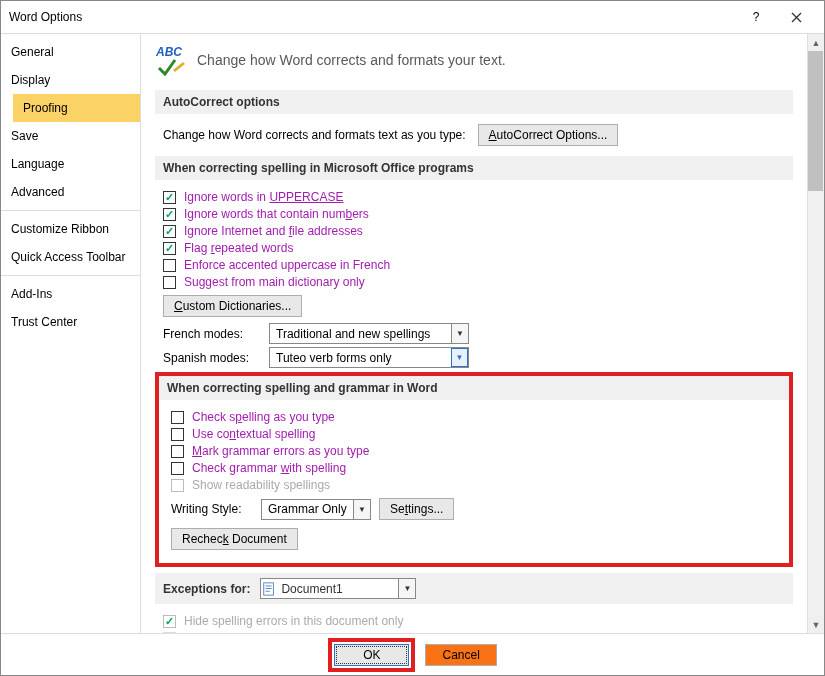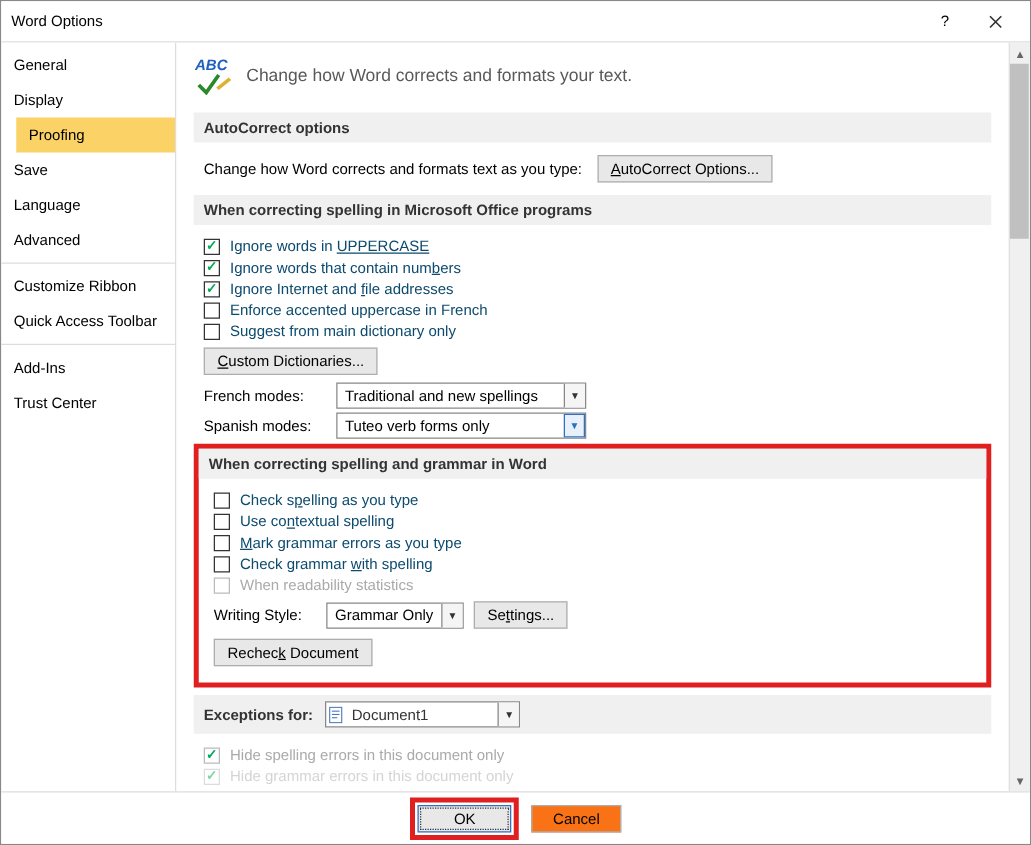--- a/index.html
+++ b/index.html
@@ -20,21 +20,21 @@
 .scroll-thumb { position:absolute; right:1px; width:15px; background:#c0c0c0; height:140px; top:17px; }
 .header-row { display:flex; align-items:center; gap:10px; margin-bottom:14px; }
 .header-icon { width:32px; height:32px; position:relative; }
 .header-text { color:#595959; font-size:14px; }
 .section-title { background:#f0f0f0; padding:5px 8px; font-weight:bold; color:#333; margin: 6px 0 10px 0; }
 .row { display:flex; align-items:center; gap:8px; margin:3px 0 3px 4px; }
 .row.indent { margin-left: 8px; }
 .chk { width:13px; height:13px; border:1px solid #333; display:inline-flex; align-items:center; justify-content:center; background:#fff; }
 .chk.checked::after { content:"✓"; font-size:11px; color:#0a5; font-weight:bold; line-height:1; }
 .chk.disabled { border-color:#bbb; }
-.lbl { color:#0c4a6e; }
+.lbl { color:#a21caf; }
 .lbl.disabled { color:#aaa; }
 .lbl .u { text-decoration: underline; }
 .btn-std { background:#e8e8e8; border:1px solid #adadad; padding:3px 10px; cursor:pointer; }
 .btn-std .u { text-decoration: underline; }
 .select { display:flex; align-items:center; border:1px solid #888; background:#fff; height:21px; }
 .select .sel-text { flex:1; padding:0 6px; }
 .select .sel-arrow { width:17px; height:100%; border-left:1px solid #888; display:flex; align-items:center; justify-content:center; font-size:8px; color:#333; background:#f5f5f5; }
 .select.hl .sel-arrow { border:1px solid #3070c0; color:#3070c0; background:#e8f0fc; }
 .doc-icon { width:16px; height:14px; margin-right:4px; }
 .redbox { border:4px solid #e02020; padding:6px 8px 10px 8px; margin-top:4px; }
@@ -103,20 +103,24 @@
           </div>
         <div class="row indent">
             <span class="chk checked"></span>
             <span class="lbl">Ignore words that contain num<span class="u">b</span>ers</span>
           </div>
         <div class="row indent">
             <span class="chk checked"></span>
             <span class="lbl"><span>Ignore Internet and </span><span class="u">f</span>ile addresses</span>
           </div>
         <div class="row indent">
+            <span class="chk checked"></span>
+            <span class="lbl">Flag <span class="u">r</span>epeated words</span>
+          </div>
+        <div class="row indent">
             <span class="chk"></span>
             <span class="lbl">Enforce accented uppercase in French</span>
           </div>
         <div class="row indent">
             <span class="chk"></span>
             <span class="lbl">Suggest from main dictionary only</span>
           </div>
         <div class="row indent" style="margin-top:6px;">
             <button class="btn-std"><span class="u">C</span>ustom Dictionaries...</button>
           </div>
@@ -149,21 +153,21 @@
           <div class="row">
               <span class="chk"></span>
               <span class="lbl"><span class="u">M</span>ark grammar errors as you type</span>
             </div>
           <div class="row">
               <span class="chk"></span>
               <span class="lbl">Check grammar <span class="u">w</span>ith spelling</span>
             </div>
           <div class="row">
               <span class="chk disabled"></span>
-              <span class="lbl disabled">When readability statistics</span>
+              <span class="lbl disabled">Show readability spellings</span>
             </div>
           <div class="row" style="margin-top:6px;">
             <span style="width:82px;"><span class="u">W</span>riting Style:</span>
             <div class="select" style="width:110px;">
               <span class="sel-text">Grammar Only</span>
               <span class="sel-arrow">▼</span>
             </div>
             <button class="btn-std">Se<span class="u">t</span>tings...</button>
           </div>
           <div class="row" style="margin-top:8px;">

